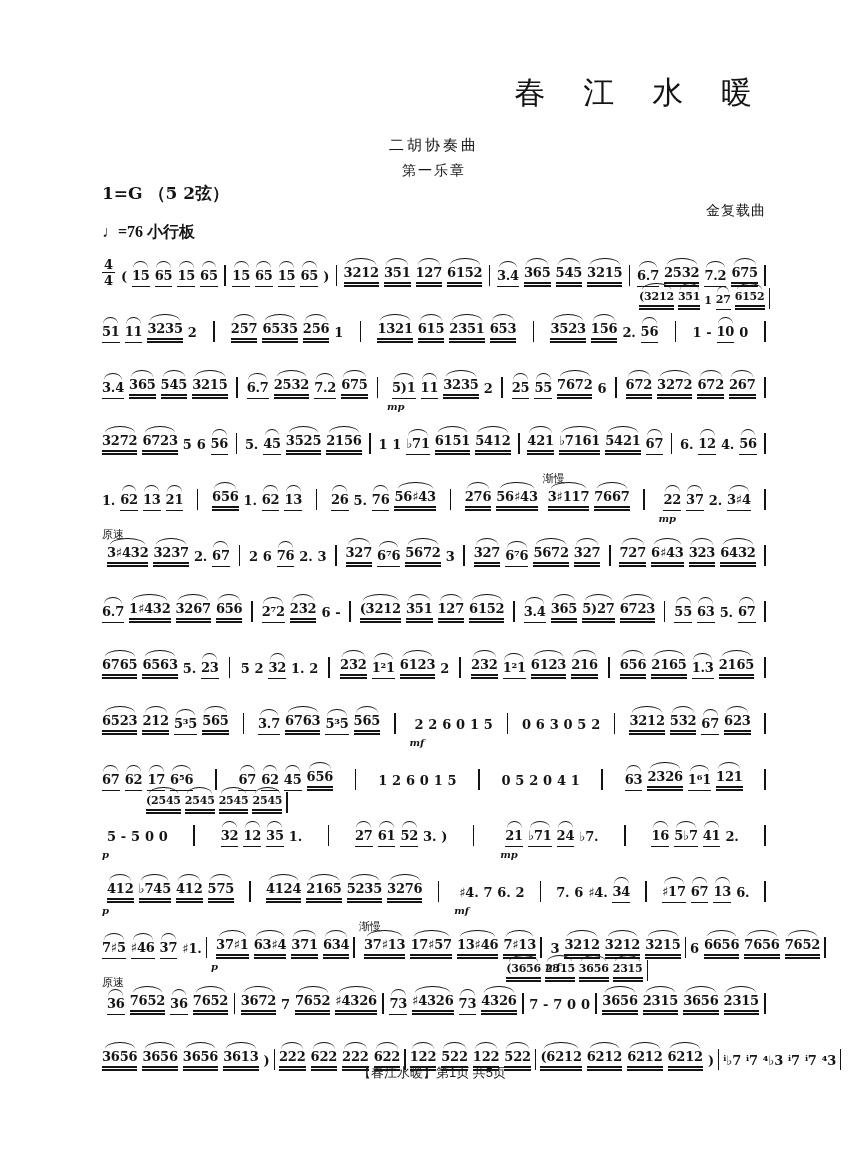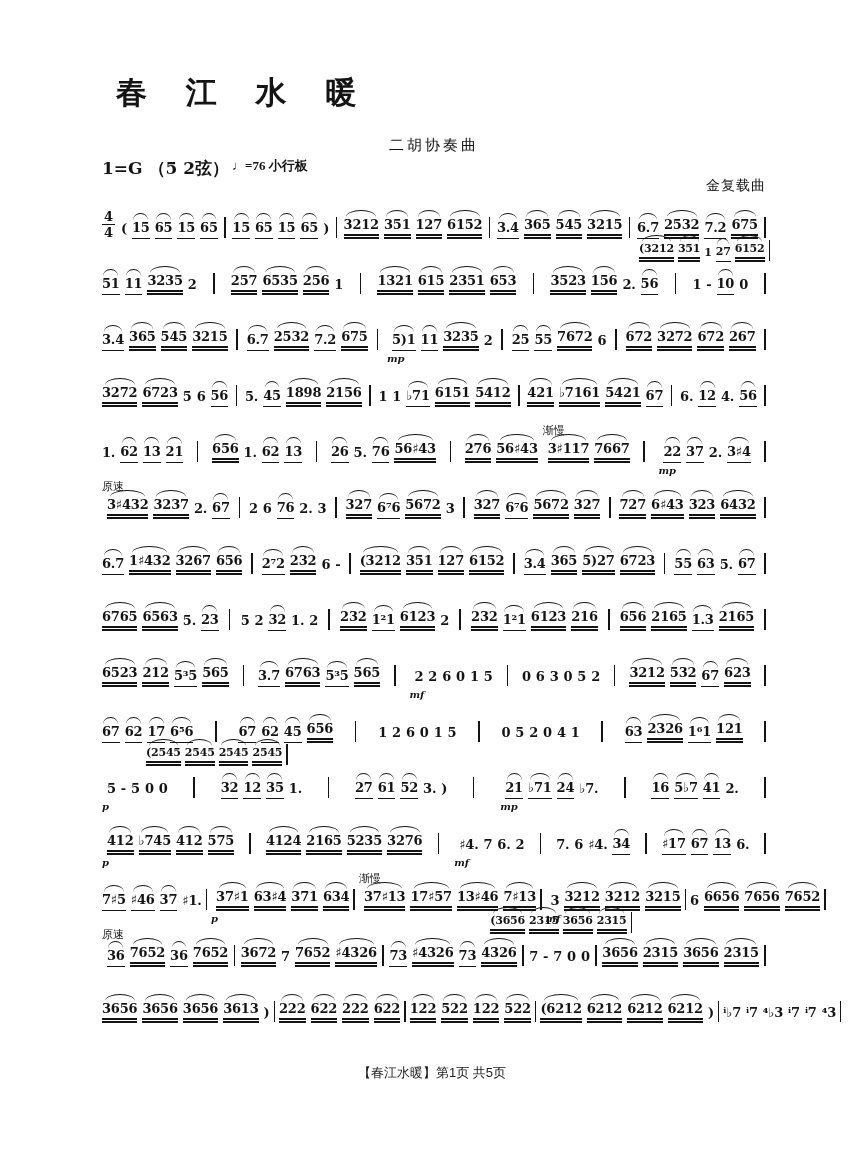--- a/index.html
+++ b/index.html
@@ -1,26 +1,26 @@
 <!DOCTYPE html>
 <html><head>
 <meta charset="utf-8">
 <style>
   html,body{margin:0;padding:0;}
   body{width:864px;height:1158px;background:#ffffff;color:#141414;position:relative;overflow:hidden;
        font-family:"Liberation Serif",serif;}
   .sheet{padding:72px 98px 0 102px;}
-  .title{text-align:left;font-size:31px;font-weight:bold;letter-spacing:14px;margin-left:14px;
+  .title{text-align:right;font-size:31px;font-weight:normal;letter-spacing:14px;margin-left:14px;
          font-family:"DejaVu Serif",serif;}
   .subtitle{text-align:center;font-size:15px;margin-top:22px;letter-spacing:3px;font-family:Liberation Serif, serif;}
   .movement{text-align:center;font-size:14px;margin-top:7px;letter-spacing:2px;}
   .meta-row{display:flex;justify-content:space-between;align-items:flex-start;margin-top:2px;}
-  .meta-left{display:flex;gap:3px;}
+  .meta-left{display:flex;flex-direction:column;gap:17px;}
   .key-sig{font-size:17px;font-weight:bold;font-family:"DejaVu Serif",serif;}
-  .tempo-line{font-size:13px;font-weight:bold;}
+  .tempo-line{font-size:16px;font-weight:bold;}
   .composer{font-size:14px;margin-top:20px;letter-spacing:1px;}
   .score{margin-top:12px;}
   .score-line{display:flex;justify-content:space-between;align-items:flex-end;position:relative;
               margin-bottom:24px;min-height:32px;column-gap:4px;}
   .measure{display:flex;align-items:flex-end;column-gap:5px;white-space:nowrap;}
   .grp{font-family:"DejaVu Serif",serif;font-weight:bold;font-size:13px;line-height:1.15;
        position:relative;padding:1px 0 2px 0;letter-spacing:-0.2px;}
   .u1{border-bottom:1.6px solid #141414;}
   .u2{border-bottom:5px double #141414;padding-bottom:1px;}
   .arc::before{content:'';position:absolute;left:8%;right:8%;top:-7px;height:6px;
@@ -32,30 +32,31 @@
   .timesig .ts-bot{padding-top:1px;}
   .mark-above{display:inline-block;width:0;overflow:visible;font-size:11px;font-weight:normal;
               transform:translateY(-25px);white-space:nowrap;font-family:"Liberation Sans",sans-serif;}
   .mark-below{display:inline-block;width:0;overflow:visible;font-size:10px;font-style:italic;
               font-weight:bold;transform:translateY(13px);white-space:nowrap;
               font-family:"DejaVu Serif",serif;}
   .cue{position:absolute;top:100%;margin-top:1px;display:flex;column-gap:4px;align-items:flex-end;}
   .cue .grp{font-size:11px;}
   .cue.left{left:4px;margin-left:40px;}
   .cue.right{right:-4px;}
-  .cue.right-mid{right:134px;}
+  .cue.right-mid{right:118px;}
   .footer{position:absolute;left:0;right:0;top:1064px;text-align:center;font-size:13px;
           font-family:"Liberation Sans",sans-serif;color:#1a1a1a;}
 </style>
 </head>
 <body>
 
 <div class="sheet">
   <div class="title">春 江 水 暖</div>
   <div class="subtitle">二胡协奏曲</div>
+  <div class="movement">第一乐章</div>
   <div class="meta-row">
     <div class="meta-left">
       <span class="key-sig">1=G （5 2弦）</span>
       <span class="tempo-line">♩=76 小行板</span>
     </div>
     <span class="composer">金复载曲</span>
   </div>
   <div class="score">
       <div class="score-line">
         <span class="measure">
@@ -188,21 +189,21 @@
           <span class="grp u2 arc">3272</span>
           <span class="grp u2 arc">6723</span>
           <span class="grp">5</span>
           <span class="grp">6</span>
           <span class="grp u1 arc">56</span>
         </span>
         <span class="barline"></span>
         <span class="measure">
           <span class="grp">5.</span>
           <span class="grp u1 arc">45</span>
-          <span class="grp u2 arc">1898</span>
+          <span class="grp u2 arc">3525</span>
           <span class="grp u2 arc">2156</span>
         </span>
         <span class="barline"></span>
         <span class="measure">
           <span class="grp">1</span>
           <span class="grp">1</span>
           <span class="grp u1 arc">♭71</span>
           <span class="grp u2 arc">6151</span>
           <span class="grp u2 arc">5412</span>
         </span>

